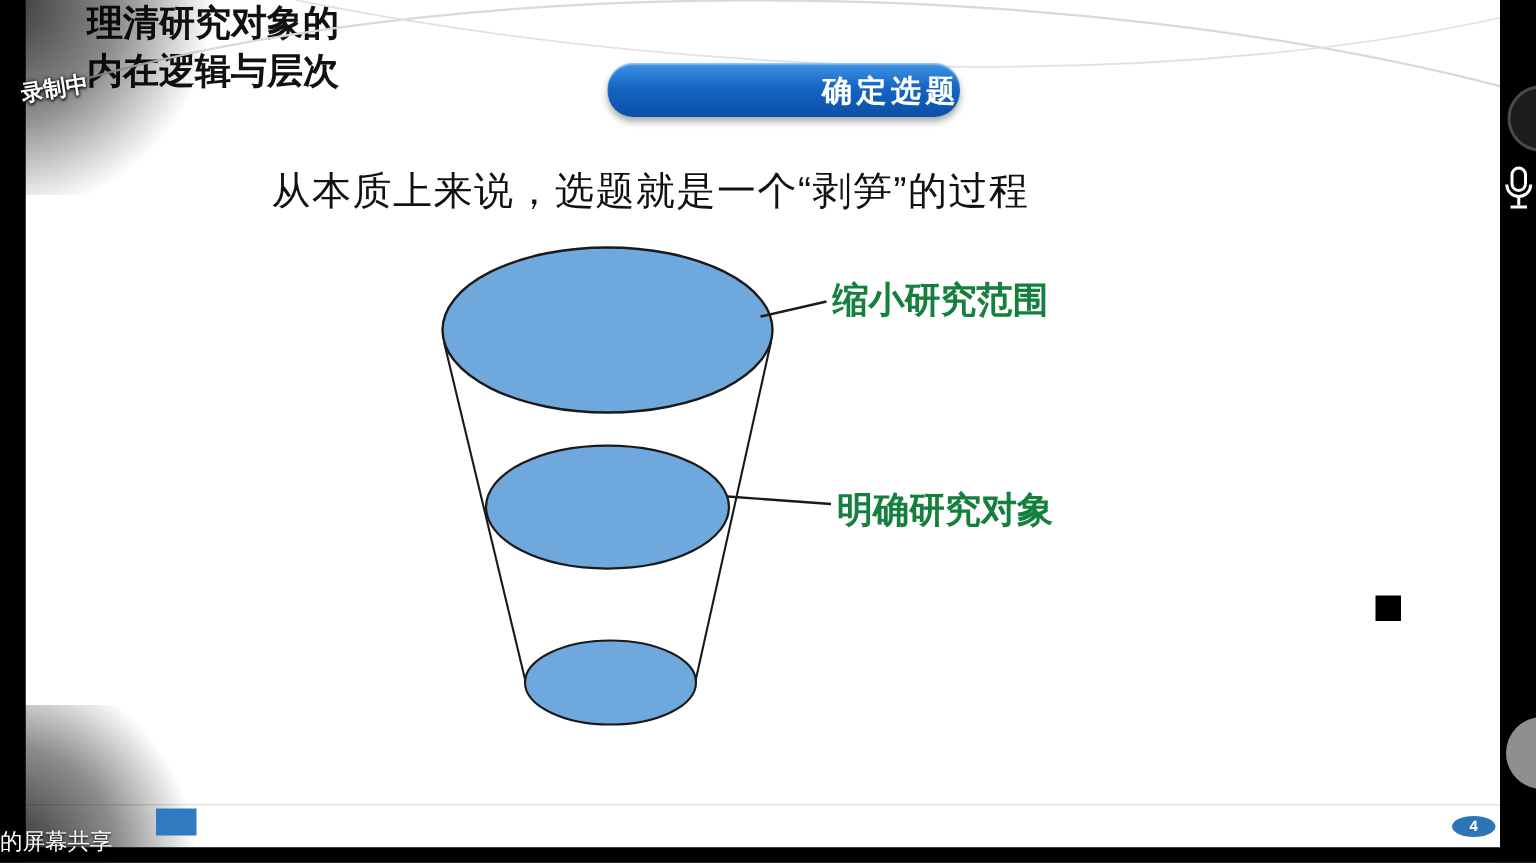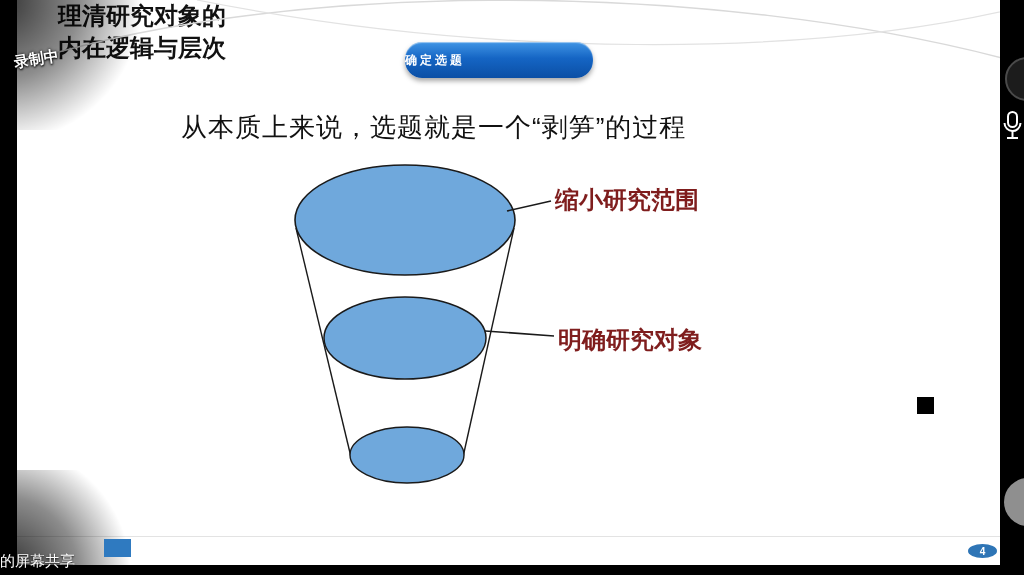--- a/index.html
+++ b/index.html
@@ -6,34 +6,34 @@
   .stage{
     position:relative;width:1024px;height:575px;background:#000;overflow:hidden;
     font-family:"Liberation Sans",sans-serif;
   }
   
   .slide{
     position:absolute;left:17px;top:0;width:983px;height:565px;background:#ffffff;
   }
   .deco-arcs{position:absolute;left:0;top:0;pointer-events:none;}
   .pill{
-    position:absolute;left:388px;top:42px;width:188px;height:36px;
+    position:absolute;left:388px;top:42px;width:235px;height:36px;
     border-radius:17px;
     background:linear-gradient(180deg,#4095e5 0%,#1565c4 45%,#0b4fa5 100%);
     box-shadow:0 3px 5px rgba(0,0,0,0.35), inset 0 1px 1px rgba(255,255,255,0.5);
-    display:flex;align-items:center;justify-content:flex-start;
-    color:#fff;font-weight:bold;font-size:12px;letter-spacing:3px;
+    display:flex;align-items:center;justify-content:flex-end;
+    color:#fff;font-weight:bold;font-size:20px;letter-spacing:3px;
   }
   .slide-title{
     position:absolute;left:164px;top:110px;width:700px;
     font-size:26px;font-weight:normal;color:#111;letter-spacing:1px;white-space:nowrap;
   }
   .funnel-svg{position:absolute;left:0;top:0;pointer-events:none;}
   .funnel-label{
-    position:absolute;font-size:24px;font-weight:bold;color:#7f1d1d;white-space:nowrap;
+    position:absolute;font-size:24px;font-weight:bold;color:#15803d;white-space:nowrap;
   }
   .label-top{left:538px;top:184px;}
   .label-middle{left:541px;top:324px;}
   .label-bottom{
     left:536px;top:424px;width:250px;text-align:center;line-height:1.32;
     font-size:24px;font-weight:bold;color:#111;
   }
   .black-square{
     position:absolute;left:900px;top:397px;width:17px;height:17px;background:#000;
   }

